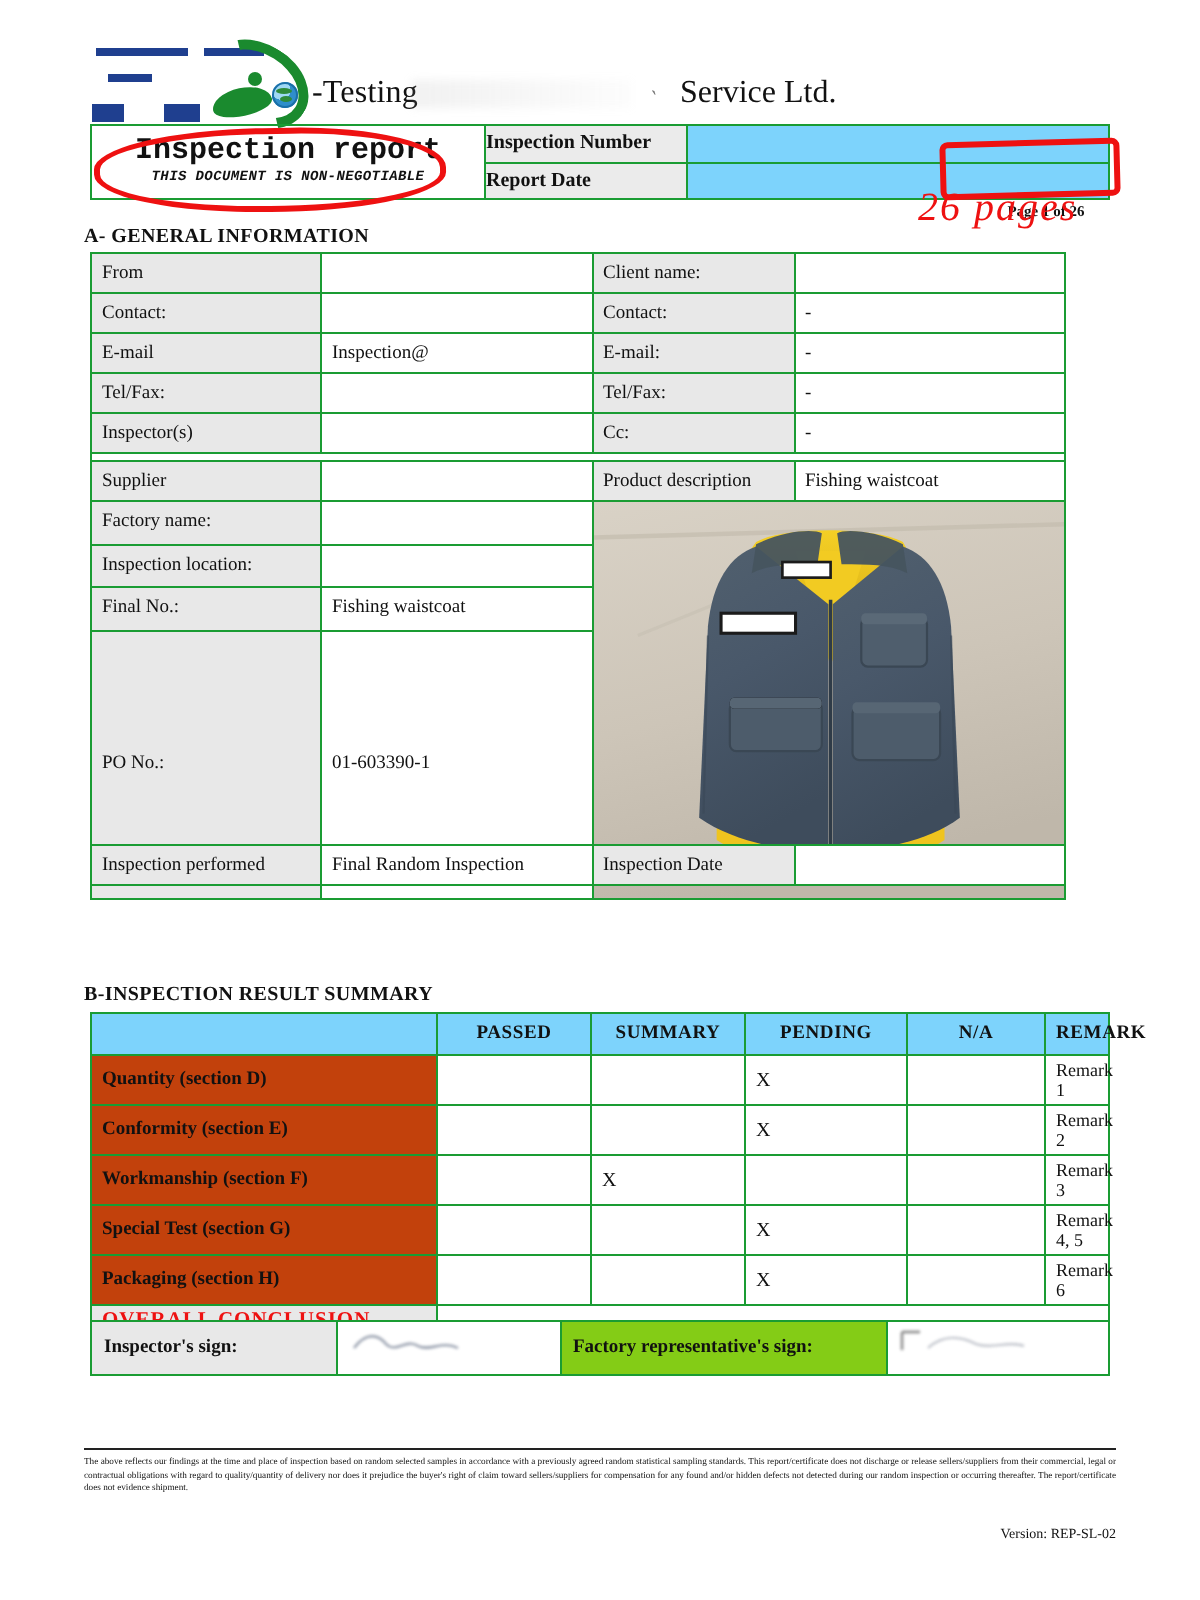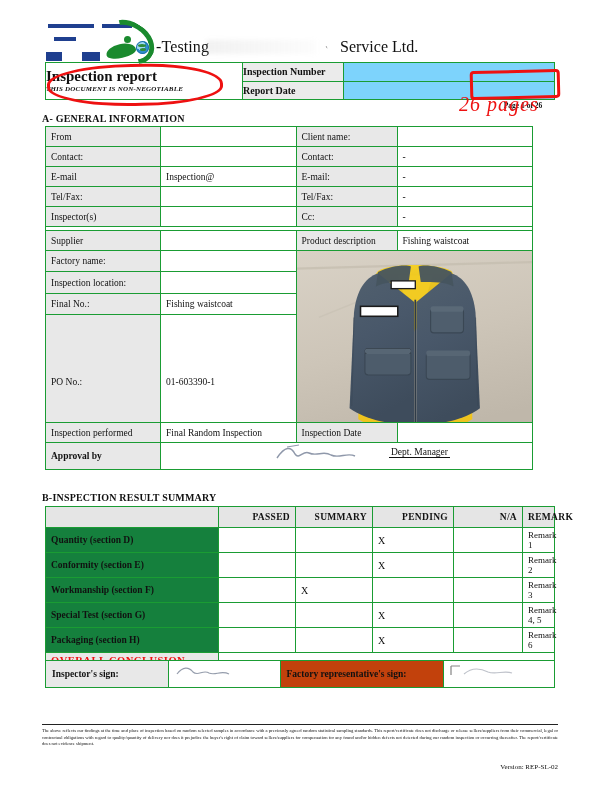--- a/index.html
+++ b/index.html
@@ -41,21 +41,21 @@
   .hdr-testing{position:absolute;left:156px;top:38px;font-size:16px;letter-spacing:.1px;}
   .hdr-blur{position:absolute;left:206px;top:40px;width:110px;height:14px;
          background:linear-gradient(90deg,rgba(180,180,180,.18),rgba(200,200,200,.05));
          filter:blur(2px);}
   .hdr-tick{position:absolute;left:324px;top:44px;font-size:11px;color:#777;transform:rotate(18deg);}
   .hdr-service{position:absolute;left:340px;top:38px;font-size:16px;}
 
   
   .title-table{position:absolute;left:45px;top:62px;width:510px;border-collapse:collapse;}
   .title-table td{border:1.6px solid #1a9c33;padding:0;vertical-align:middle;}
-  .tt-title{width:196px;text-align:left;height:36px;}
+  .tt-title{width:196px;text-align:center;height:36px;font-family:Liberation Mono, monospace;}
   .tt-title .t1{font-size:15px;font-weight:bold;line-height:16px;}
   .tt-title .t2{font-size:7px;font-weight:bold;font-style:italic;line-height:11px;letter-spacing:.2px;}
   .tt-lab{width:100px;background:#ebebeb;font-weight:bold;font-size:10px;padding:1px 4px;height:17px;}
   .tt-val{background:#7dd3fc;}
   .pagebox{position:absolute;right:0;top:19px;width:62px;text-align:center;font-size:7.5px;font-weight:bold;}
 
   
   .ann{position:absolute;border:3px solid #ee1111;pointer-events:none;}
   .ann-title{left:47px;top:64px;width:170px;height:36px;border-radius:48% 44% 46% 50%/46% 50% 44% 48%;
              transform:rotate(-1deg);border-width:3.5px;}
@@ -78,35 +78,35 @@
                  border-top:1.5px solid #1a9c33;border-bottom:1.5px solid #1a9c33;height:8px;background:#fff;}
   .blurtext{display:inline-block;filter:blur(1.7px);color:#555;font-size:9px;opacity:.75;}
   .blurtext.w1{letter-spacing:1px;}
 
   
   .photo{width:100%;height:100%;display:block;position:relative;background:#cfc7bb;overflow:hidden;}
 
   
   .rs{position:absolute;left:45px;top:506px;width:510px;border-collapse:collapse;table-layout:fixed;}
   .rs td,.rs th{border:1.5px solid #1a9c33;font-size:9.5px;padding:2px 5px;height:16px;text-align:left;}
-  .rs th{background:#e5e5e5;font-weight:bold;font-size:9.5px;text-align:right;letter-spacing:.3px;}
+  .rs th{background:#7dd3fc;font-weight:bold;font-size:9.5px;text-align:center;letter-spacing:.3px;}
   .rs th.blank{width:162px;}
-  .rs td.rowlab{background:#15803d;font-weight:bold;}
+  .rs td.rowlab{background:#c2410c;font-weight:bold;}
   .rs td.mark{text-align:center;font-size:10px;font-weight:normal;}
   .rs td.remark{font-size:9px;}
   .concl-lab{background:#e8e8e8;color:#ee1111;vertical-align:top;padding:2px 4px;}
   .concl-lab .c1{font-weight:bold;font-size:10.5px;letter-spacing:.5px;}
   .concl-lab .c2{font-weight:bold;font-size:6.5px;line-height:8px;}
   .concl-val{color:#ee1111;font-weight:bold;font-size:13px;text-align:left;padding-left:8px;}
 
   
   .sig{position:absolute;left:45px;top:660px;width:510px;border-collapse:collapse;table-layout:fixed;}
   .sig td{border:1.6px solid #1a9c33;font-size:9.5px;font-weight:bold;padding:3px 6px;height:20px;}
   .sig .lab{background:#e8e8e8;width:110px;}
-  .sig .lab-w{background:#c2410c;width:150px;}
+  .sig .lab-w{background:#84cc16;width:150px;}
   .sig .val{background:#fff;}
 
   
   .footline{position:absolute;left:42px;top:724px;width:516px;height:1px;background:#222;}
   .foot{position:absolute;left:42px;top:728px;width:516px;font-size:4.6px;line-height:6.6px;
         text-align:justify;color:#111;}
   .ver{position:absolute;right:42px;top:763px;font-size:7px;}
 
   
   .scribble{position:absolute;filter:blur(.7px);opacity:.62;}
@@ -276,30 +276,20 @@
     </table>
 
   <table class="gi" style="top:422px;">
     <tbody>
         <tr>
       <td class="lab">Inspection performed</td>
       <td class="val">Final Random Inspection</td>
       <td class="lab2">Inspection Date</td>
       <td class="val"></td>
     </tr>
-    <tr>
-      <td class="lab" style="font-weight:bold;height:22px;">Approval by</td>
-      <td class="val" colspan="3" style="position:relative;">
-        <svg class="scribble" style="left:112px;top:1px;" width="120" height="18" viewBox="0 0 120 18">
-          <path d="M4 14 C12 2,18 2,22 10 C26 16,30 6,36 9 C44 13,50 6,58 11 C66 15,74 8,82 12" stroke="#4b5a77" stroke-width="1.4" fill="none"></path>
-          <path d="M14 3 L26 1" stroke="#4b5a77" stroke-width="1.1" fill="none"></path>
-        </svg>
-        <span style="position:absolute;left:228px;top:4px;border-bottom:1px solid #111;padding:0 2px;font-size:9.5px;">Dept. Manager</span>
-      </td>
-    </tr>
   </tbody>
     </table>
 
   <div class="sect sect-b">B-INSPECTION RESULT SUMMARY</div>
 
   <table class="rs">
     <tbody>
         <tr>
       <th class="blank"></th>
       <th style="width:66px;">PASSED</th>

